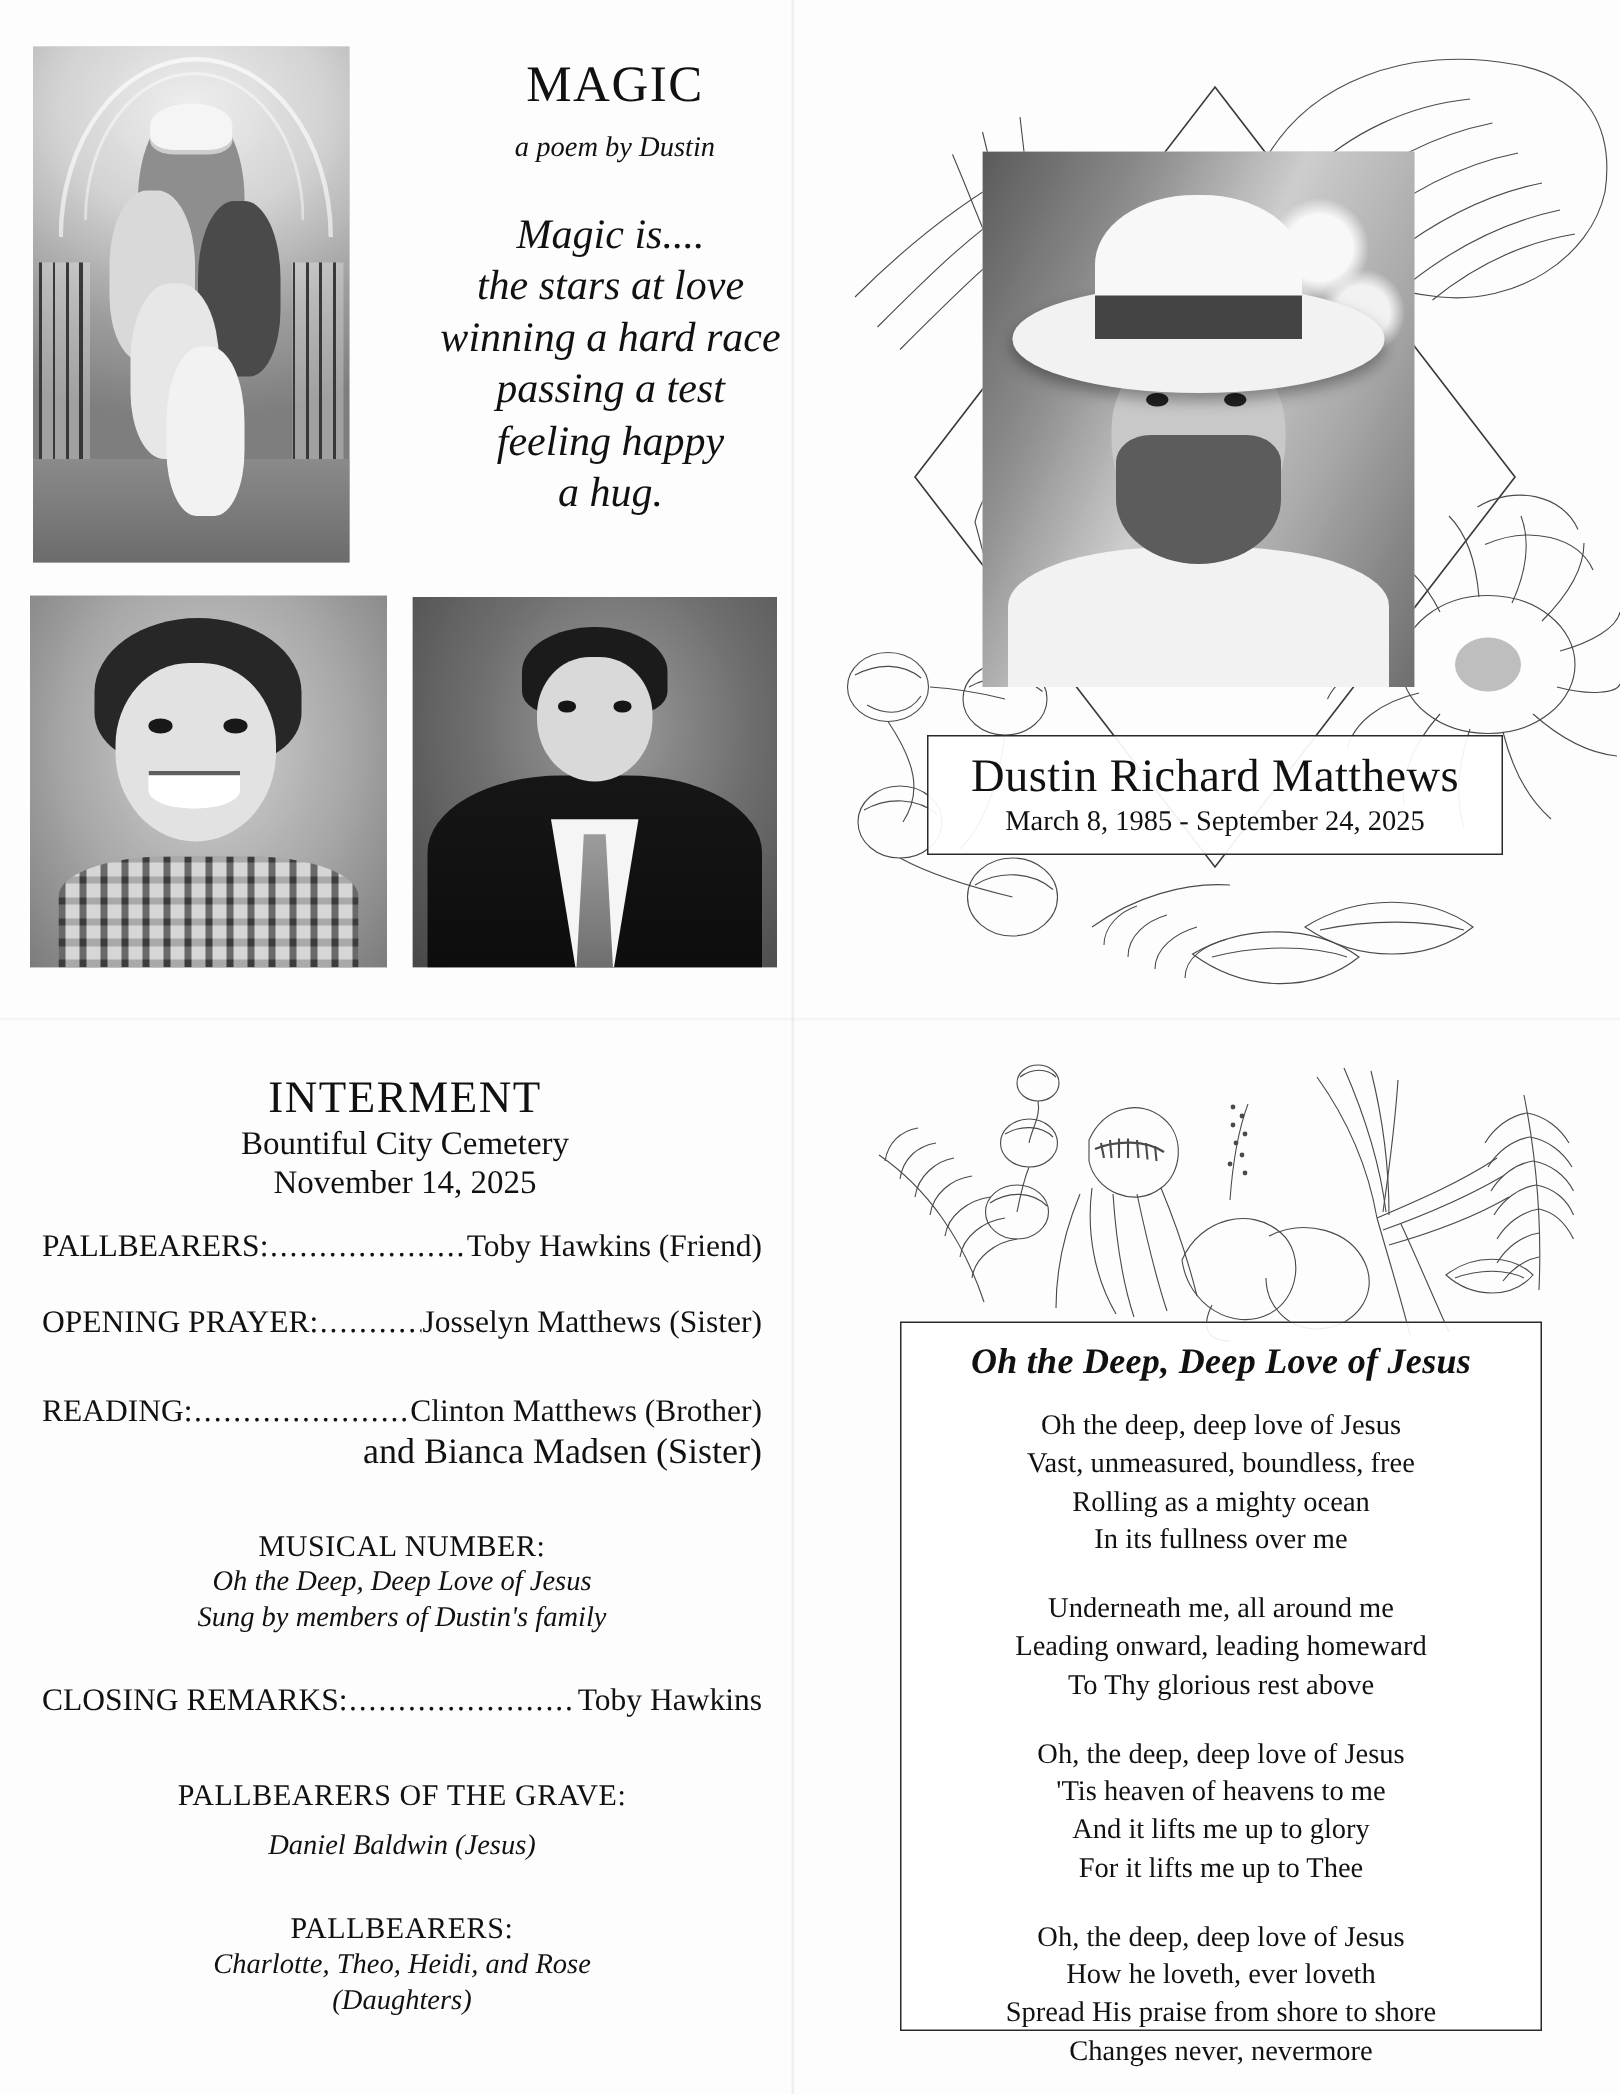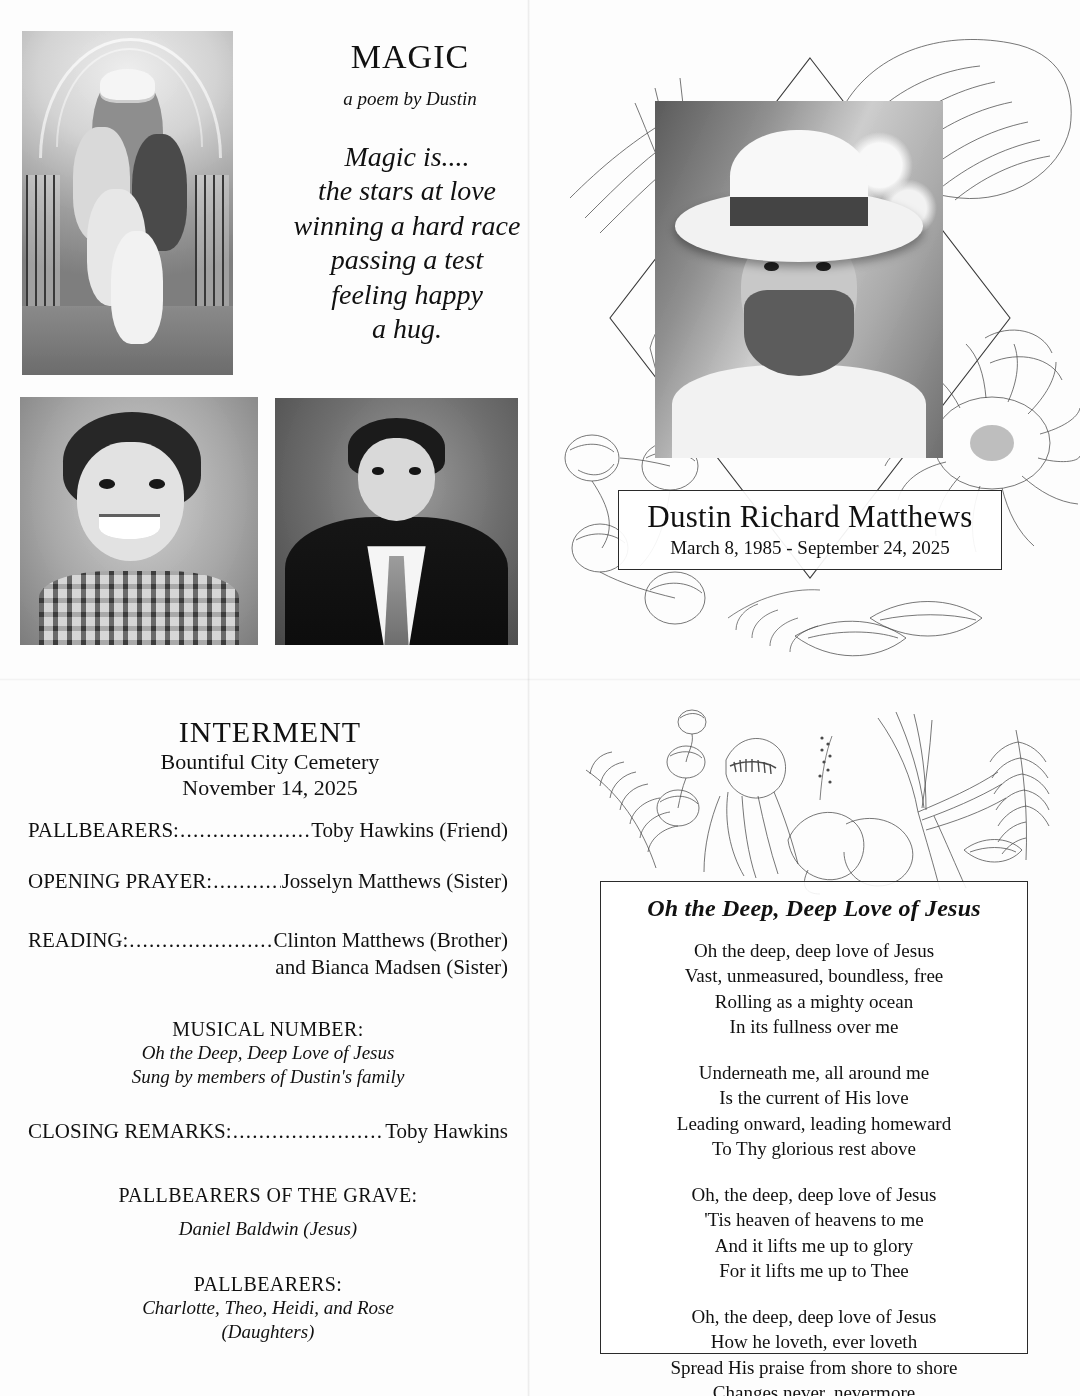--- a/index.html
+++ b/index.html
@@ -134,21 +134,21 @@
   .interment .t1{font-size:30px;letter-spacing:1px;}
   .interment .t2{font-size:22px;}
   .interment .t3{font-size:22px;}
 
   .program{position:absolute;left:28px;top:818px;width:480px;}
   .prow{display:flex;align-items:baseline;font-size:21px;margin-bottom:26px;}
   .prow .lbl{white-space:nowrap;}
   .prow .dots{flex:0 1 auto;overflow:hidden;white-space:nowrap;
     letter-spacing:1.3px;margin:0 1px;}
   .prow .val{white-space:nowrap;margin-left:auto;}
-  .prow-sub{text-align:right;font-size:21px;margin-top:-22px;margin-bottom:38px;}
+  .prow-sub{text-align:right;font-size:24px;margin-top:-22px;margin-bottom:38px;}
 
   .block-center{text-align:center;margin:34px 0 30px;}
   .block-center .h{font-size:20px;letter-spacing:.4px;}
   .block-center .l{font-style:italic;font-size:19px;line-height:1.26;}
 
   .hymnbox{position:absolute;left:600px;top:881px;width:426px;height:471px;
     border:1.4px solid #2b2b2b;background:rgba(255,255,255,.9);}
   .hymn-title{text-align:center;font-style:italic;font-weight:bold;
     font-size:24px;margin-top:13px;letter-spacing:.2px;}
   .hymn-verses{margin-top:16px;text-align:center;font-size:19px;line-height:1.33;}
@@ -461,21 +461,20 @@
     <div class="hymn-title">Oh the Deep, Deep Love of Jesus</div>
     <div class="hymn-verses">
       <div class="verse">
         <div>Oh the deep, deep love of Jesus</div>
         <div>Vast, unmeasured, boundless, free</div>
         <div>Rolling as a mighty ocean</div>
         <div>In its fullness over me</div>
       </div>
       <div class="verse">
         <div>Underneath me, all around me</div>
-        <div>Is the current of His love</div>
         <div>Leading onward, leading homeward</div>
         <div>To Thy glorious rest above</div>
       </div>
       <div class="verse">
         <div>Oh, the deep, deep love of Jesus</div>
         <div>'Tis heaven of heavens to me</div>
         <div>And it lifts me up to glory</div>
         <div>For it lifts me up to Thee</div>
       </div>
       <div class="verse">

